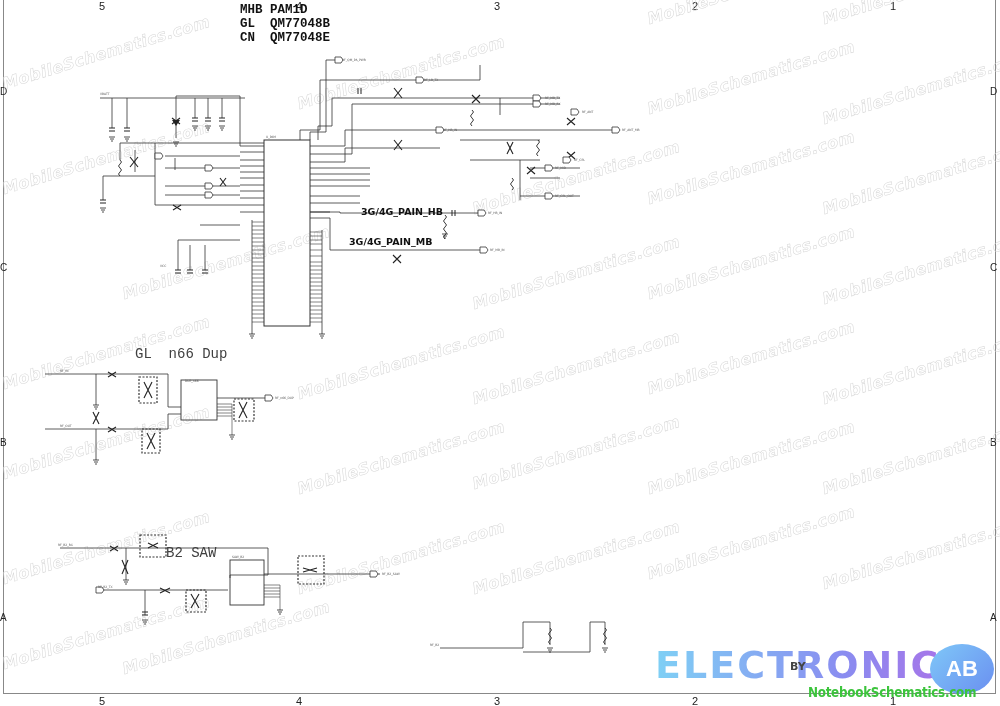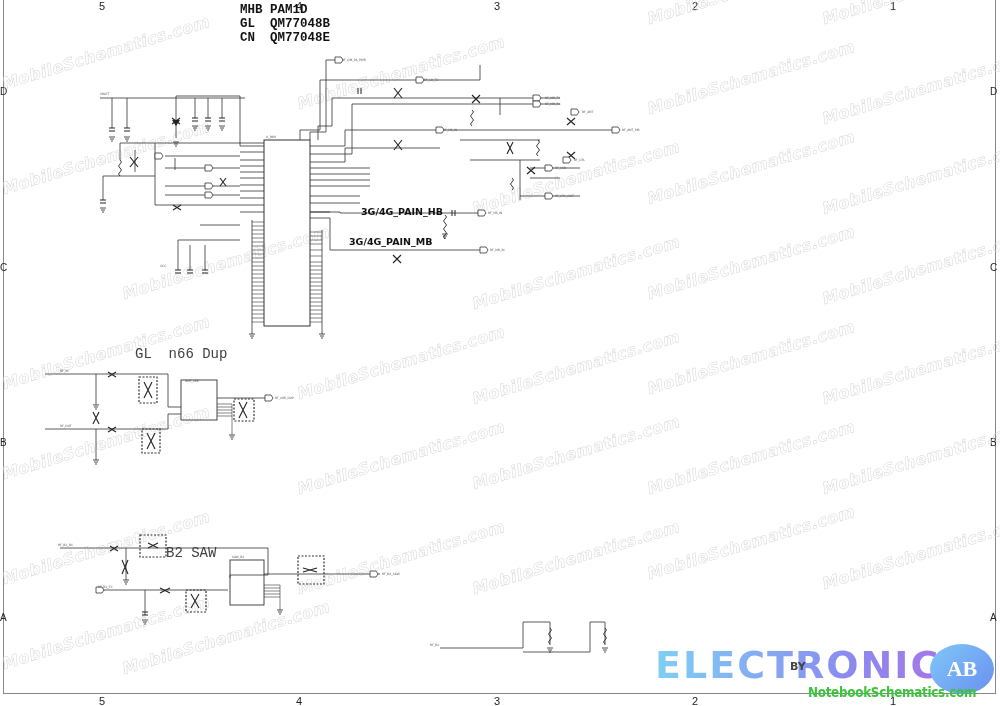--- a/index.html
+++ b/index.html
@@ -6,21 +6,21 @@
   body { width:1000px; height:706px; position:relative; overflow:hidden; font-family:"Liberation Sans", sans-serif; }
   .frame { position:absolute; left:3px; top:0; width:993px; height:694px; border-left:1.5px solid #888; border-right:1.5px solid #888; border-bottom:1.5px solid #888; box-sizing:border-box; }
   .zone-col { position:absolute; font-size:11px; color:#222; }
   .zone-row { position:absolute; font-size:10px; color:#222; }
   .title-block { position:absolute; left:240px; top:3px; font-family:"Liberation Mono", monospace; font-size:12.5px; line-height:14px; color:#111; white-space:pre; font-weight:bold; }
   .label-big { position:absolute; font-family:"Liberation Mono", monospace; font-size:14px; color:#404040; white-space:pre; }
   .net-label { position:absolute; font-family:"DejaVu Sans", sans-serif; font-weight:bold; font-size:9.5px; color:#111; }
   svg.schem { position:absolute; left:0; top:0; }
   .wm { position:absolute; font-family:"DejaVu Sans", sans-serif; font-style:italic; font-weight:bold; font-size:16px; color:transparent; -webkit-text-stroke:0.5px #d6d6d6; transform:rotate(-17deg); transform-origin:left top; white-space:nowrap; letter-spacing:0.5px; }
   .brand { position:absolute; left:655px; top:645px; font-family:"DejaVu Sans", sans-serif; font-weight:bold; font-size:38px; letter-spacing:2px; background:linear-gradient(90deg,#7fd0f5,#8a8cf0 60%,#b06de6); -webkit-background-clip:text; background-clip:text; color:transparent; line-height:40px; }
-  .brand-logo { position:absolute; left:930px; top:644px; width:64px; height:50px; border-radius:50%; background:linear-gradient(135deg,#7fc8f8,#6a8ff0); color:#fff; font-weight:bold; font-size:22px; text-align:center; line-height:50px; font-family:Liberation Serif, serif; }
+  .brand-logo { position:absolute; left:930px; top:644px; width:64px; height:50px; border-radius:50%; background:linear-gradient(135deg,#7fc8f8,#6a8ff0); color:#fff; font-weight:bold; font-size:22px; text-align:center; line-height:50px; font-family:Liberation Sans, sans-serif; }
   .brand-by { position:absolute; left:790px; top:660px; font-size:11px; font-weight:bold; color:#444; font-family:"DejaVu Sans", sans-serif; }
   .brand-site { position:absolute; left:808px; top:684px; font-size:12px; font-weight:bold; color:#3cc43c; font-family:"DejaVu Sans", sans-serif; letter-spacing:-0.3px; transform:scaleY(1.15); transform-origin:left top; }
   .tiny { font-family:"DejaVu Sans", sans-serif; font-size:3px; fill:#555; }
 </style>
 </head>
 <body>
 
 <div class="frame"></div>
 
 <span class="zone-col" style="left:99px;top:0px">5</span>

